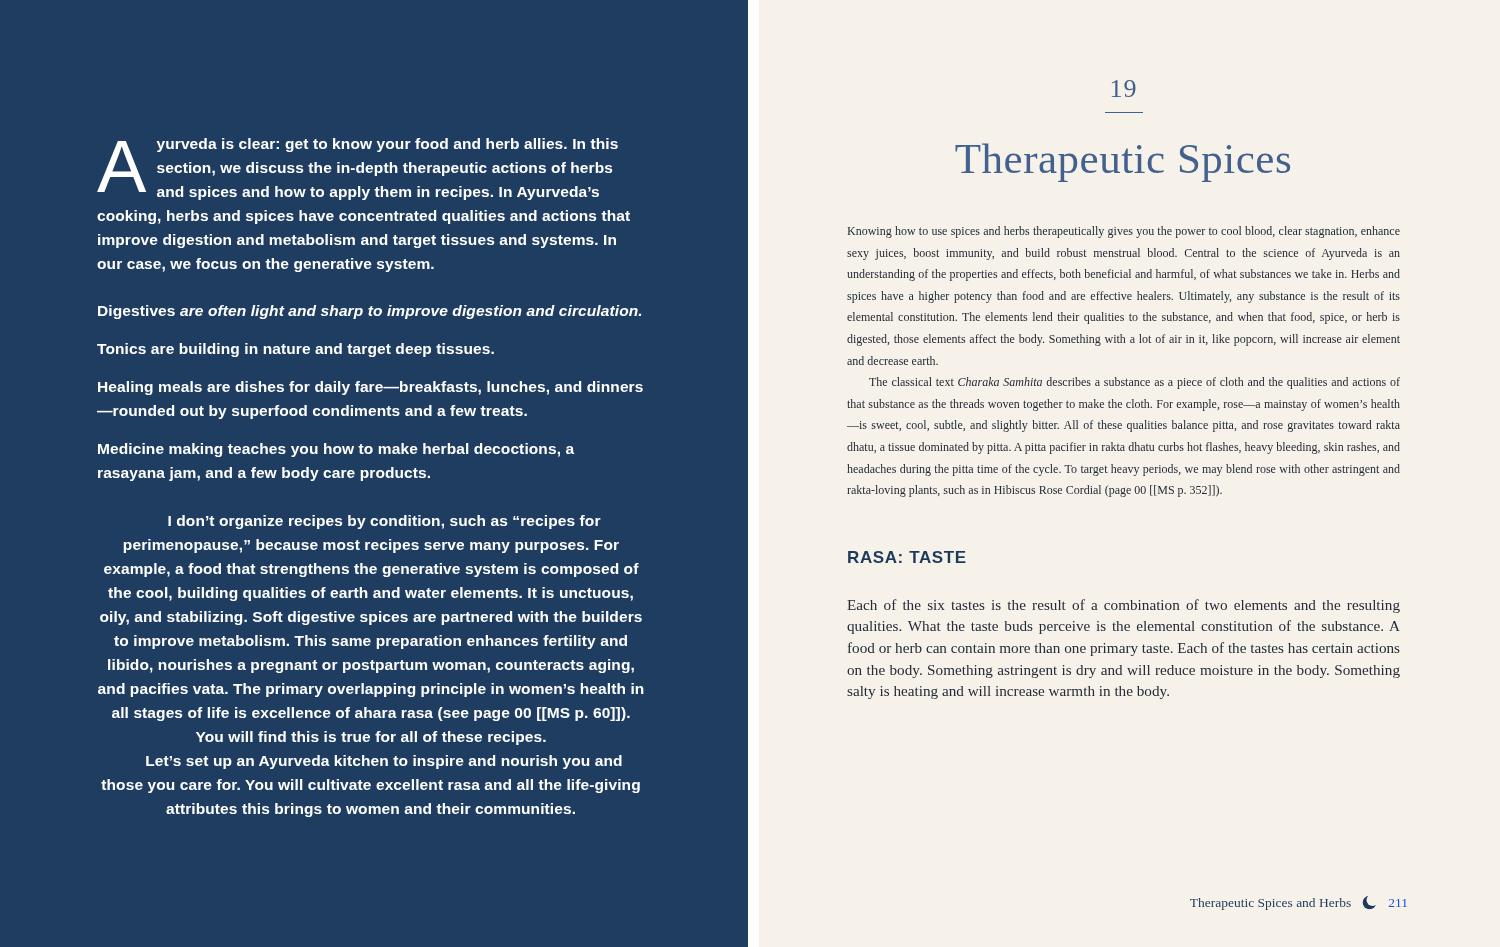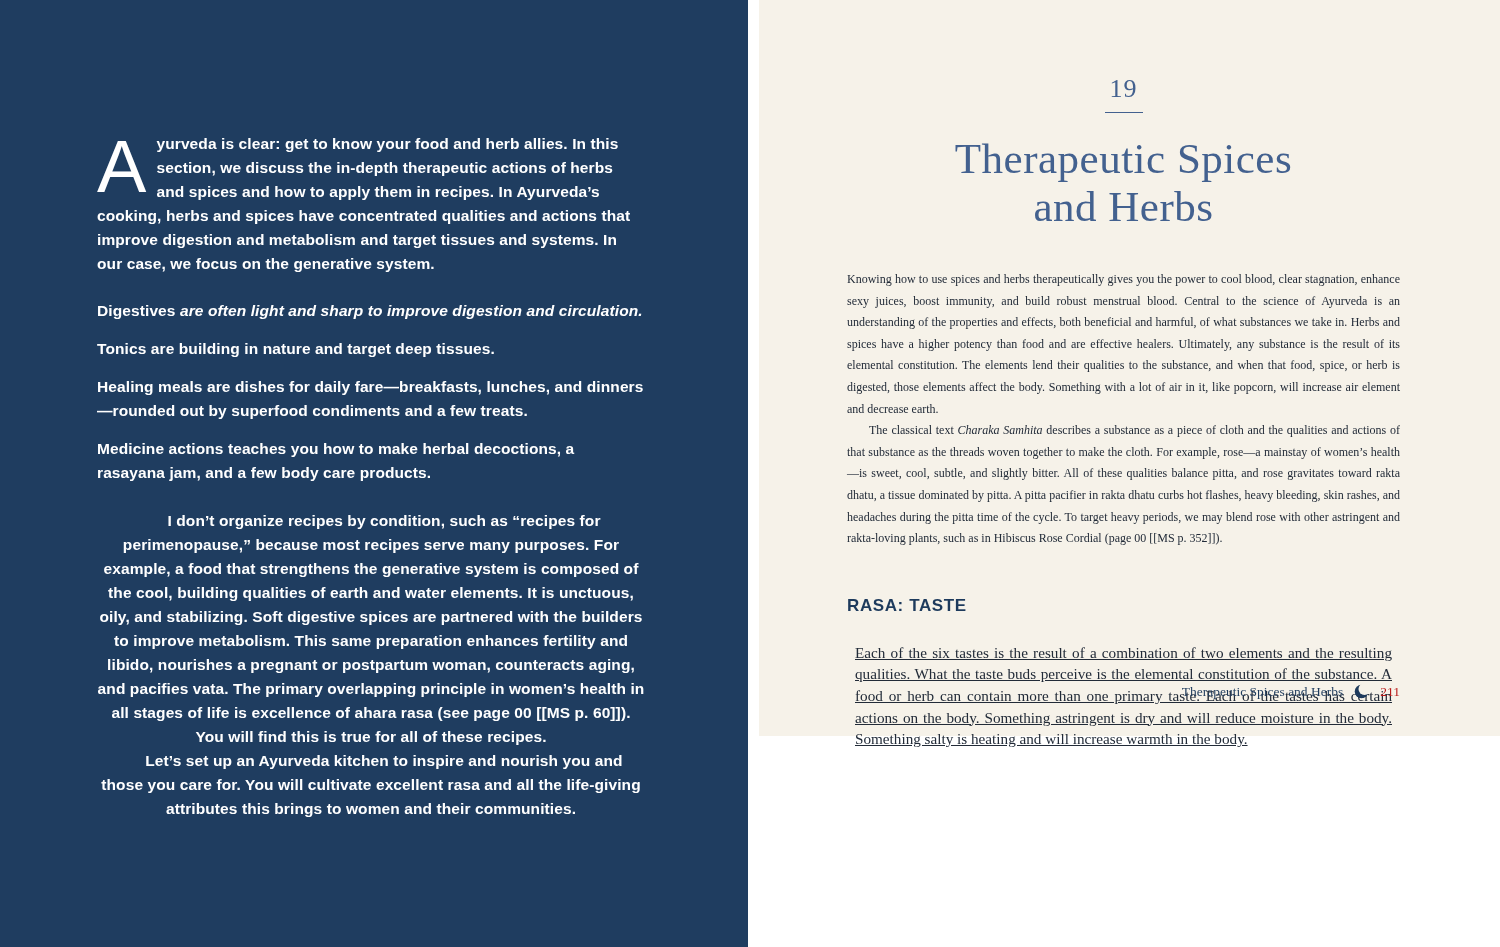--- a/index.html
+++ b/index.html
@@ -27,21 +27,21 @@
   p.cat-item.first{margin-top:23px;}
   .italic{font-style:italic;}
   p.body-ind{text-indent:26px;text-align:center;}
   p.para-main{margin-top:24px;}
 
   
   .gutter{width:11px;height:947px;background:#ffffff;}
 
   
   .page-right{
-    flex:1;height:736px;background:#f6f2e9;box-sizing:border-box;
+    flex:1;height:947px;background:#f6f2e9;box-sizing:border-box;
     position:relative;
     padding:74px 100px 0 88px;
     font-family:"Liberation Serif", serif;
     color:#222b38;
   }
   .chapter-number{
     text-align:center;color:#43618f;font-size:26px;letter-spacing:1px;
   }
   .chapter-rule{
     width:38px;height:1px;background:#43618f;margin:8px auto 0 auto;
@@ -53,57 +53,56 @@
   .chapter-title span{display:block;}
   .right-body{margin-top:38px;font-size:12px;line-height:21.6px;}
   .right-body p{margin:0;text-align:justify;}
   .right-body p.indent{text-indent:22px;}
   .section-heading{
     margin-top:46px;
     font-family:"Liberation Sans", sans-serif;
     font-weight:700;font-size:17px;letter-spacing:0.6px;color:#1d3a5c;
   }
   .section-body{margin-top:26px;font-size:15.2px;line-height:21.6px;}
-  .section-body p{margin:8px;text-align:justify;text-decoration:underline;}
+  .section-body p{margin:0;text-align:justify;}
 
   .footer{
-    position:absolute;right:100px;bottom:36px;
+    position:absolute;right:92px;bottom:36px;
     display:flex;align-items:center;gap:10px;
     font-size:13.5px;color:#1d3a5c;
   }
-  .footer .pageno{font-size:13.5px;color:#b91c1c;}
+  .footer .pageno{font-size:13.5px;color:#1d4ed8;}
   .moon{display:inline-block;width:17px;height:17px;}
 </style>
 </head>
 <body>
 
 <div class="spread">
 
   <div class="page-left">
     <div class="left-col">
       <p class="intro"><span class="dropcap">A</span><span>yurveda is clear: get to know your food and herb allies. In this section, we discuss the in-depth therapeutic actions of herbs and spices and how to apply them in recipes. In Ayurveda’s cooking, herbs and spices have concentrated qualities and actions that improve digestion and metabolism and target tissues and systems. In our case, we focus on the generative system.</span></p>
 
       <p class="cat-item first"><span>Digestives</span><span class="italic"> are often light and sharp to improve digestion and circulation.</span></p>
       <p class="cat-item"><span>Tonics</span><span> are building in nature and target deep tissues.</span></p>
       <p class="cat-item"><span>Healing meals</span><span> are dishes for daily fare—breakfasts, lunches, and dinners—rounded out by superfood condiments and a few treats.</span></p>
-      <p class="cat-item"><span>Medicine actions</span><span> teaches you how to make herbal decoctions, a rasayana jam, and a few body care products.</span></p>
+      <p class="cat-item"><span>Medicine making</span><span> teaches you how to make herbal decoctions, a rasayana jam, and a few body care products.</span></p>
 
       <p class="body-ind para-main">I don’t organize recipes by condition, such as “recipes for perimenopause,” because most recipes serve many purposes. For example, a food that strengthens the generative system is composed of the cool, building qualities of earth and water elements. It is unctuous, oily, and stabilizing. Soft digestive spices are partnered with the builders to improve metabolism. This same preparation enhances fertility and libido, nourishes a pregnant or postpartum woman, counteracts aging, and pacifies vata. The primary overlapping principle in women’s health in all stages of life is excellence of ahara rasa (see page 00 [[MS p. 60]]). You will find this is true for all of these recipes.</p>
       <p class="body-ind">Let’s set up an Ayurveda kitchen to inspire and nourish you and those you care for. You will cultivate excellent rasa and all the life-giving attributes this brings to women and their communities.</p>
     </div>
   </div>
 
   <div class="gutter"></div>
 
   <div class="page-right">
     <div class="chapter-number">19</div>
     <div class="chapter-rule"></div>
     <h1 class="chapter-title">
         <span>Therapeutic Spices</span>
-        <span>and Herbs</span>
       </h1>
 
     <div class="right-body">
       <p>Knowing how to use spices and herbs therapeutically gives you the power to cool blood, clear stagnation, enhance sexy juices, boost immunity, and build robust menstrual blood. Central to the science of Ayurveda is an understanding of the properties and effects, both beneficial and harmful, of what substances we take in. Herbs and spices have a higher potency than food and are effective healers. Ultimately, any substance is the result of its elemental constitution. The elements lend their qualities to the substance, and when that food, spice, or herb is digested, those elements affect the body. Something with a lot of air in it, like popcorn, will increase air element and decrease earth.</p>
       <p class="indent"><span>The classical text </span><span class="italic">Charaka Samhita</span><span> describes a substance as a piece of cloth and the qualities and actions of that substance as the threads woven together to make the cloth. For example, rose—a mainstay of women’s health—is sweet, cool, subtle, and slightly bitter. All of these qualities balance pitta, and rose gravitates toward rakta dhatu, a tissue dominated by pitta. A pitta pacifier in rakta dhatu curbs hot flashes, heavy bleeding, skin rashes, and headaches during the pitta time of the cycle. To target heavy periods, we may blend rose with other astringent and rakta-loving plants, such as in Hibiscus Rose Cordial (page 00 [[MS p. 352]]).</span></p>
     </div>
 
     <div class="section-heading">RASA: TASTE</div>
     <div class="section-body">
       <p>Each of the six tastes is the result of a combination of two elements and the resulting qualities. What the taste buds perceive is the elemental constitution of the substance. A food or herb can contain more than one primary taste. Each of the tastes has certain actions on the body. Something astringent is dry and will reduce moisture in the body. Something salty is heating and will increase warmth in the body.</p>

